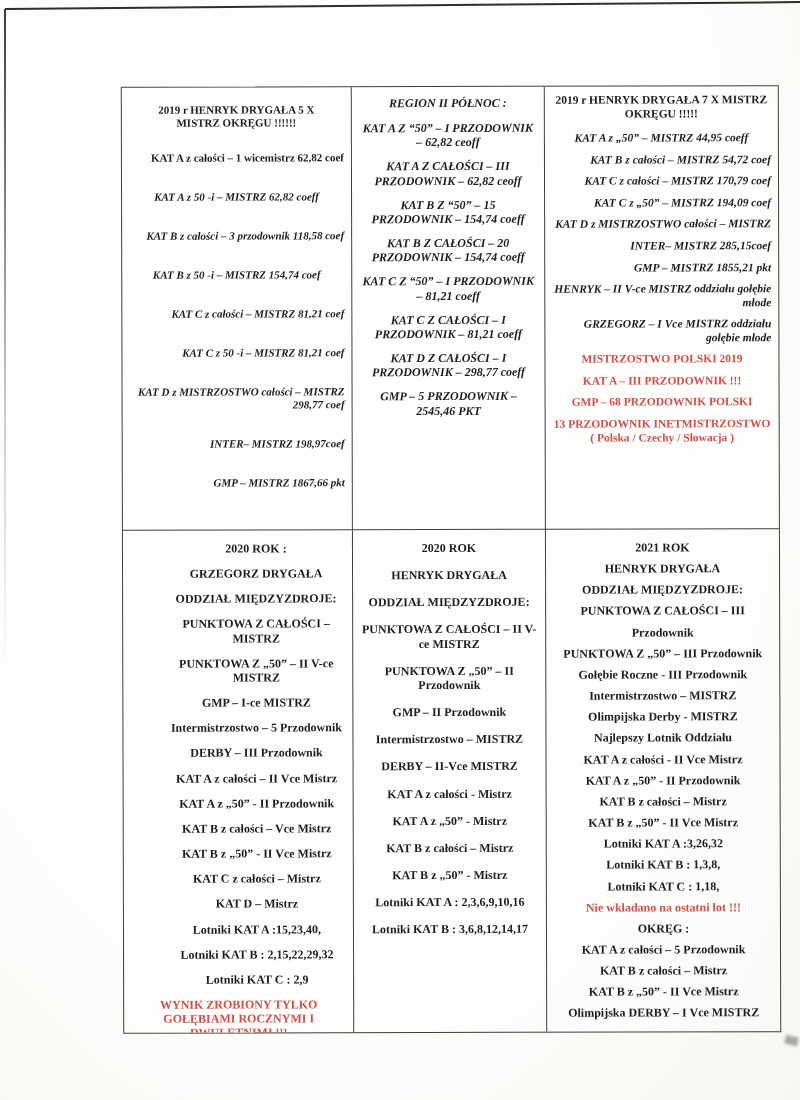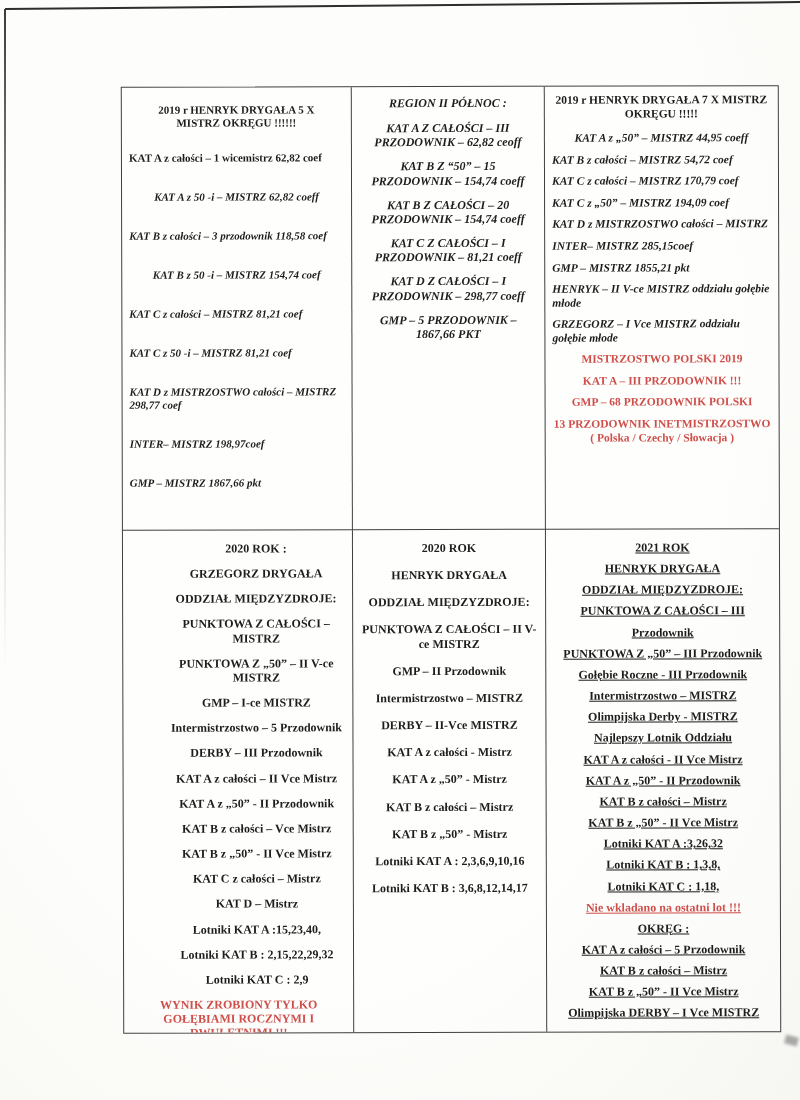--- a/index.html
+++ b/index.html
@@ -21,21 +21,21 @@
     position:absolute;left:122px;top:86px;width:656px;
     display:grid;grid-template-columns:230px 193px 233px;grid-template-rows:443px 502px;
     border:1px solid #3f3f3f;transform:rotate(-0.15deg);
     background:rgba(255,255,255,.35);
   }
   .cell{overflow:hidden;box-sizing:border-box;}
   .cell:nth-child(3n+1),.cell:nth-child(3n+2){border-right:1px solid #3f3f3f;}
   .cell:nth-child(-n+3){border-bottom:1px solid #3f3f3f;}
 
   .line{font-weight:700;color:#1d1d1d;text-align:center;line-height:1.18;}
-  .line.al{text-align:left;}
+  .line.al{text-align:right;}
   .line.it{font-style:italic;}
   .line.red{color:#cf4f4b;}
 
   .c0{font-size:11px;padding:16px 7px 0;}
   .c0 .line{margin-bottom:26px;}
   .c0 .hd{margin-bottom:22px;max-width:198px;margin-left:auto;margin-right:auto;}
 
   .c1{font-size:12px;padding:9px 7px 0;}
   .c1 .line{margin-bottom:10px;font-style:italic;}
   .c1 .hd{margin-bottom:11px;}
@@ -46,21 +46,21 @@
   .c2 .line:not(.red) + .line.red{margin-top:1px;}
 
   .c3{font-size:12px;padding:11px 8px 0;}
   .c3 .line{margin-bottom:11px;margin-left:37px;}
   .c3 .red{max-width:186px;margin-left:auto;margin-right:auto;margin-top:4px;}
 
   .c4{font-size:12px;padding:11px 8px 0;}
   .c4 .line{margin-bottom:13px;}
 
   .c5{font-size:12px;padding:11px 8px 0;}
-  .c5 .line{margin-bottom:7px;text-decoration:underline;}
+  .c5 .line{margin-bottom:7px;}
 </style>
 </head>
 <body>
 
 <div class="scan-top"></div>
 <div class="scan-left"></div>
 <div class="scan-smudge"></div>
 
 <div class="sheet">
   <div class="cell c0">
@@ -70,26 +70,28 @@
       <div class="line it al">KAT B z całości – 3 przodownik 118,58 coef</div>
       <div class="line it">KAT B z 50 -i – MISTRZ 154,74 coef</div>
       <div class="line it al">KAT C z całości – MISTRZ 81,21 coef</div>
       <div class="line it al">KAT C z 50 -i – MISTRZ 81,21 coef</div>
       <div class="line it al">KAT D z MISTRZOSTWO całości – MISTRZ 298,77 coef</div>
       <div class="line it al">INTER– MISTRZ 198,97coef</div>
       <div class="line it al">GMP – MISTRZ 1867,66 pkt</div>
     </div>
   <div class="cell c1">
       <div class="line hd">REGION II PÓŁNOC :</div>
+      <div class="line">KAT A Z “50” – I PRZODOWNIK – 62,82 ceoff</div>
       <div class="line">KAT A Z CAŁOŚCI – III PRZODOWNIK – 62,82 ceoff</div>
       <div class="line">KAT B Z “50” – 15 PRZODOWNIK – 154,74 coeff</div>
       <div class="line">KAT B Z CAŁOŚCI – 20 PRZODOWNIK – 154,74 coeff</div>
+      <div class="line">KAT C Z “50” – I PRZODOWNIK – 81,21 coeff</div>
       <div class="line">KAT C Z CAŁOŚCI – I PRZODOWNIK – 81,21 coeff</div>
       <div class="line">KAT D Z CAŁOŚCI – I PRZODOWNIK – 298,77 coeff</div>
-      <div class="line">GMP – 5 PRZODOWNIK – 1867,66 PKT</div>
+      <div class="line">GMP – 5 PRZODOWNIK – 2545,46 PKT</div>
     </div>
   <div class="cell c2">
       <div class="line hd">2019 r HENRYK DRYGAŁA 7 X MISTRZ OKRĘGU !!!!!</div>
       <div class="line it">KAT A z „50” – MISTRZ 44,95 coeff</div>
       <div class="line it al">KAT B z całości – MISTRZ 54,72 coef</div>
       <div class="line it al">KAT C z całości – MISTRZ 170,79 coef</div>
       <div class="line it al">KAT C z „50” – MISTRZ 194,09 coef</div>
       <div class="line it al">KAT D z MISTRZOSTWO całości – MISTRZ</div>
       <div class="line it al">INTER– MISTRZ 285,15coef</div>
       <div class="line it al">GMP – MISTRZ 1855,21 pkt</div>
@@ -118,20 +120,21 @@
       <div class="line">Lotniki KAT A :15,23,40,</div>
       <div class="line">Lotniki KAT B : 2,15,22,29,32</div>
       <div class="line">Lotniki KAT C : 2,9</div>
       <div class="line red">WYNIK ZROBIONY TYLKO GOŁĘBIAMI ROCZNYMI I DWULETNIMI !!!</div>
     </div>
   <div class="cell c4">
       <div class="line hd">2020 ROK</div>
       <div class="line">HENRYK DRYGAŁA</div>
       <div class="line">ODDZIAŁ MIĘDZYZDROJE:</div>
       <div class="line">PUNKTOWA Z CAŁOŚCI –  II V-ce MISTRZ</div>
+      <div class="line">PUNKTOWA Z „50” – II Przodownik</div>
       <div class="line">GMP – II Przodownik</div>
       <div class="line">Intermistrzostwo – MISTRZ</div>
       <div class="line">DERBY – II-Vce MISTRZ</div>
       <div class="line">KAT A z całości -  Mistrz</div>
       <div class="line">KAT A z „50” - Mistrz</div>
       <div class="line">KAT B z całości –  Mistrz</div>
       <div class="line">KAT B z „50” -  Mistrz</div>
       <div class="line">Lotniki KAT A : 2,3,6,9,10,16</div>
       <div class="line">Lotniki KAT B : 3,6,8,12,14,17</div>
     </div>

